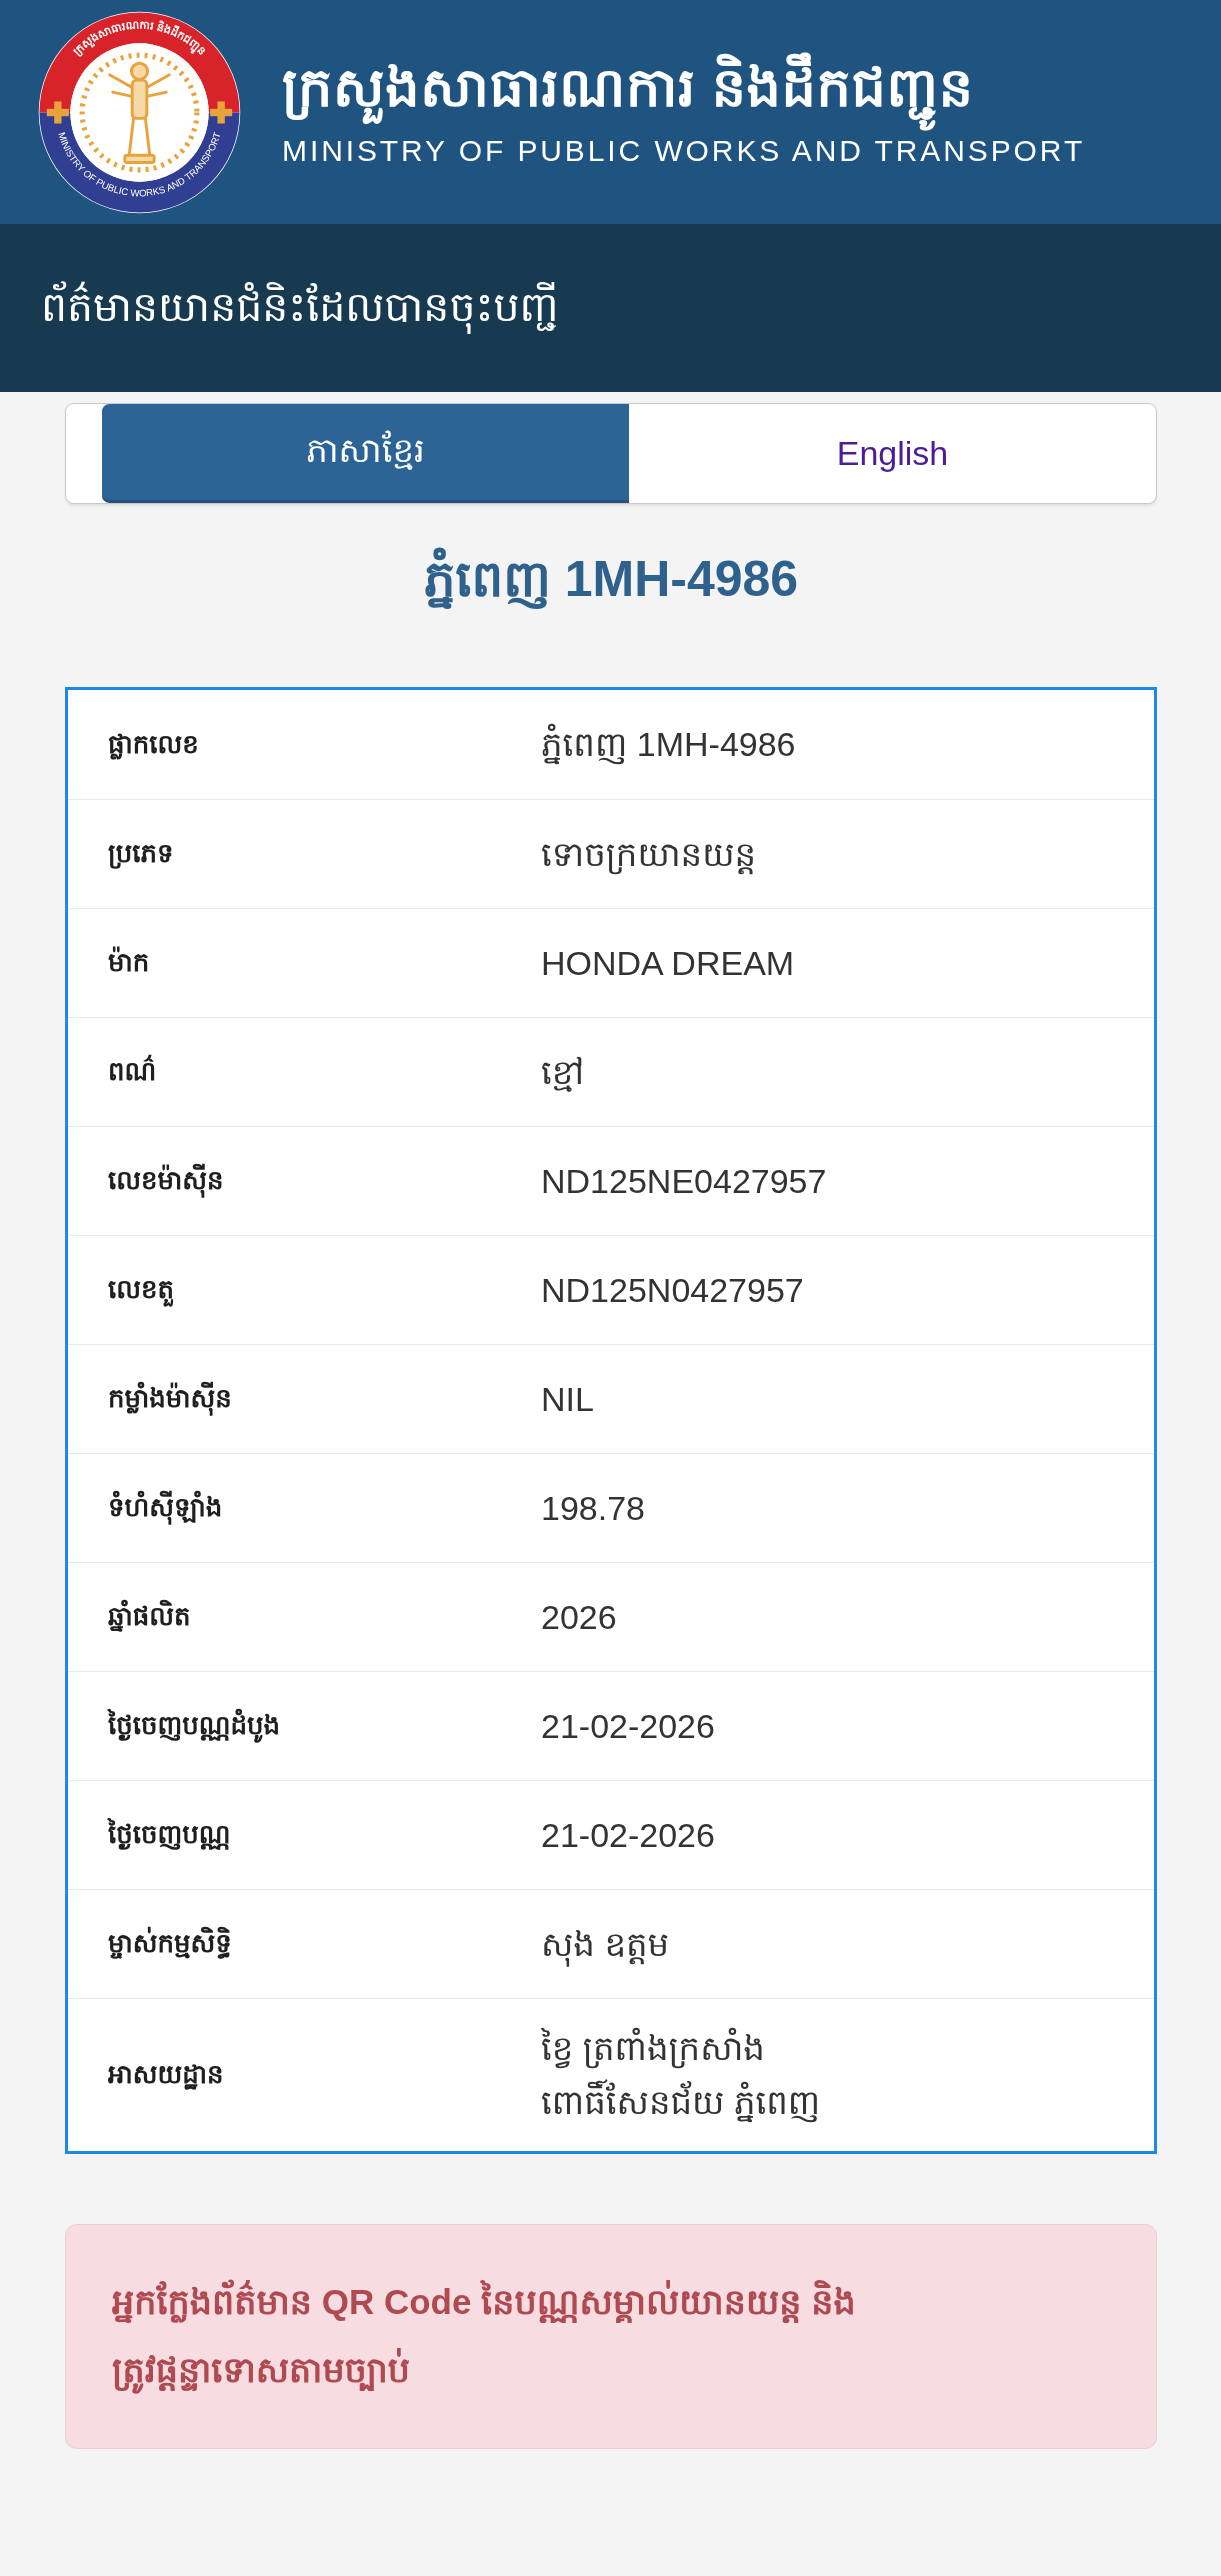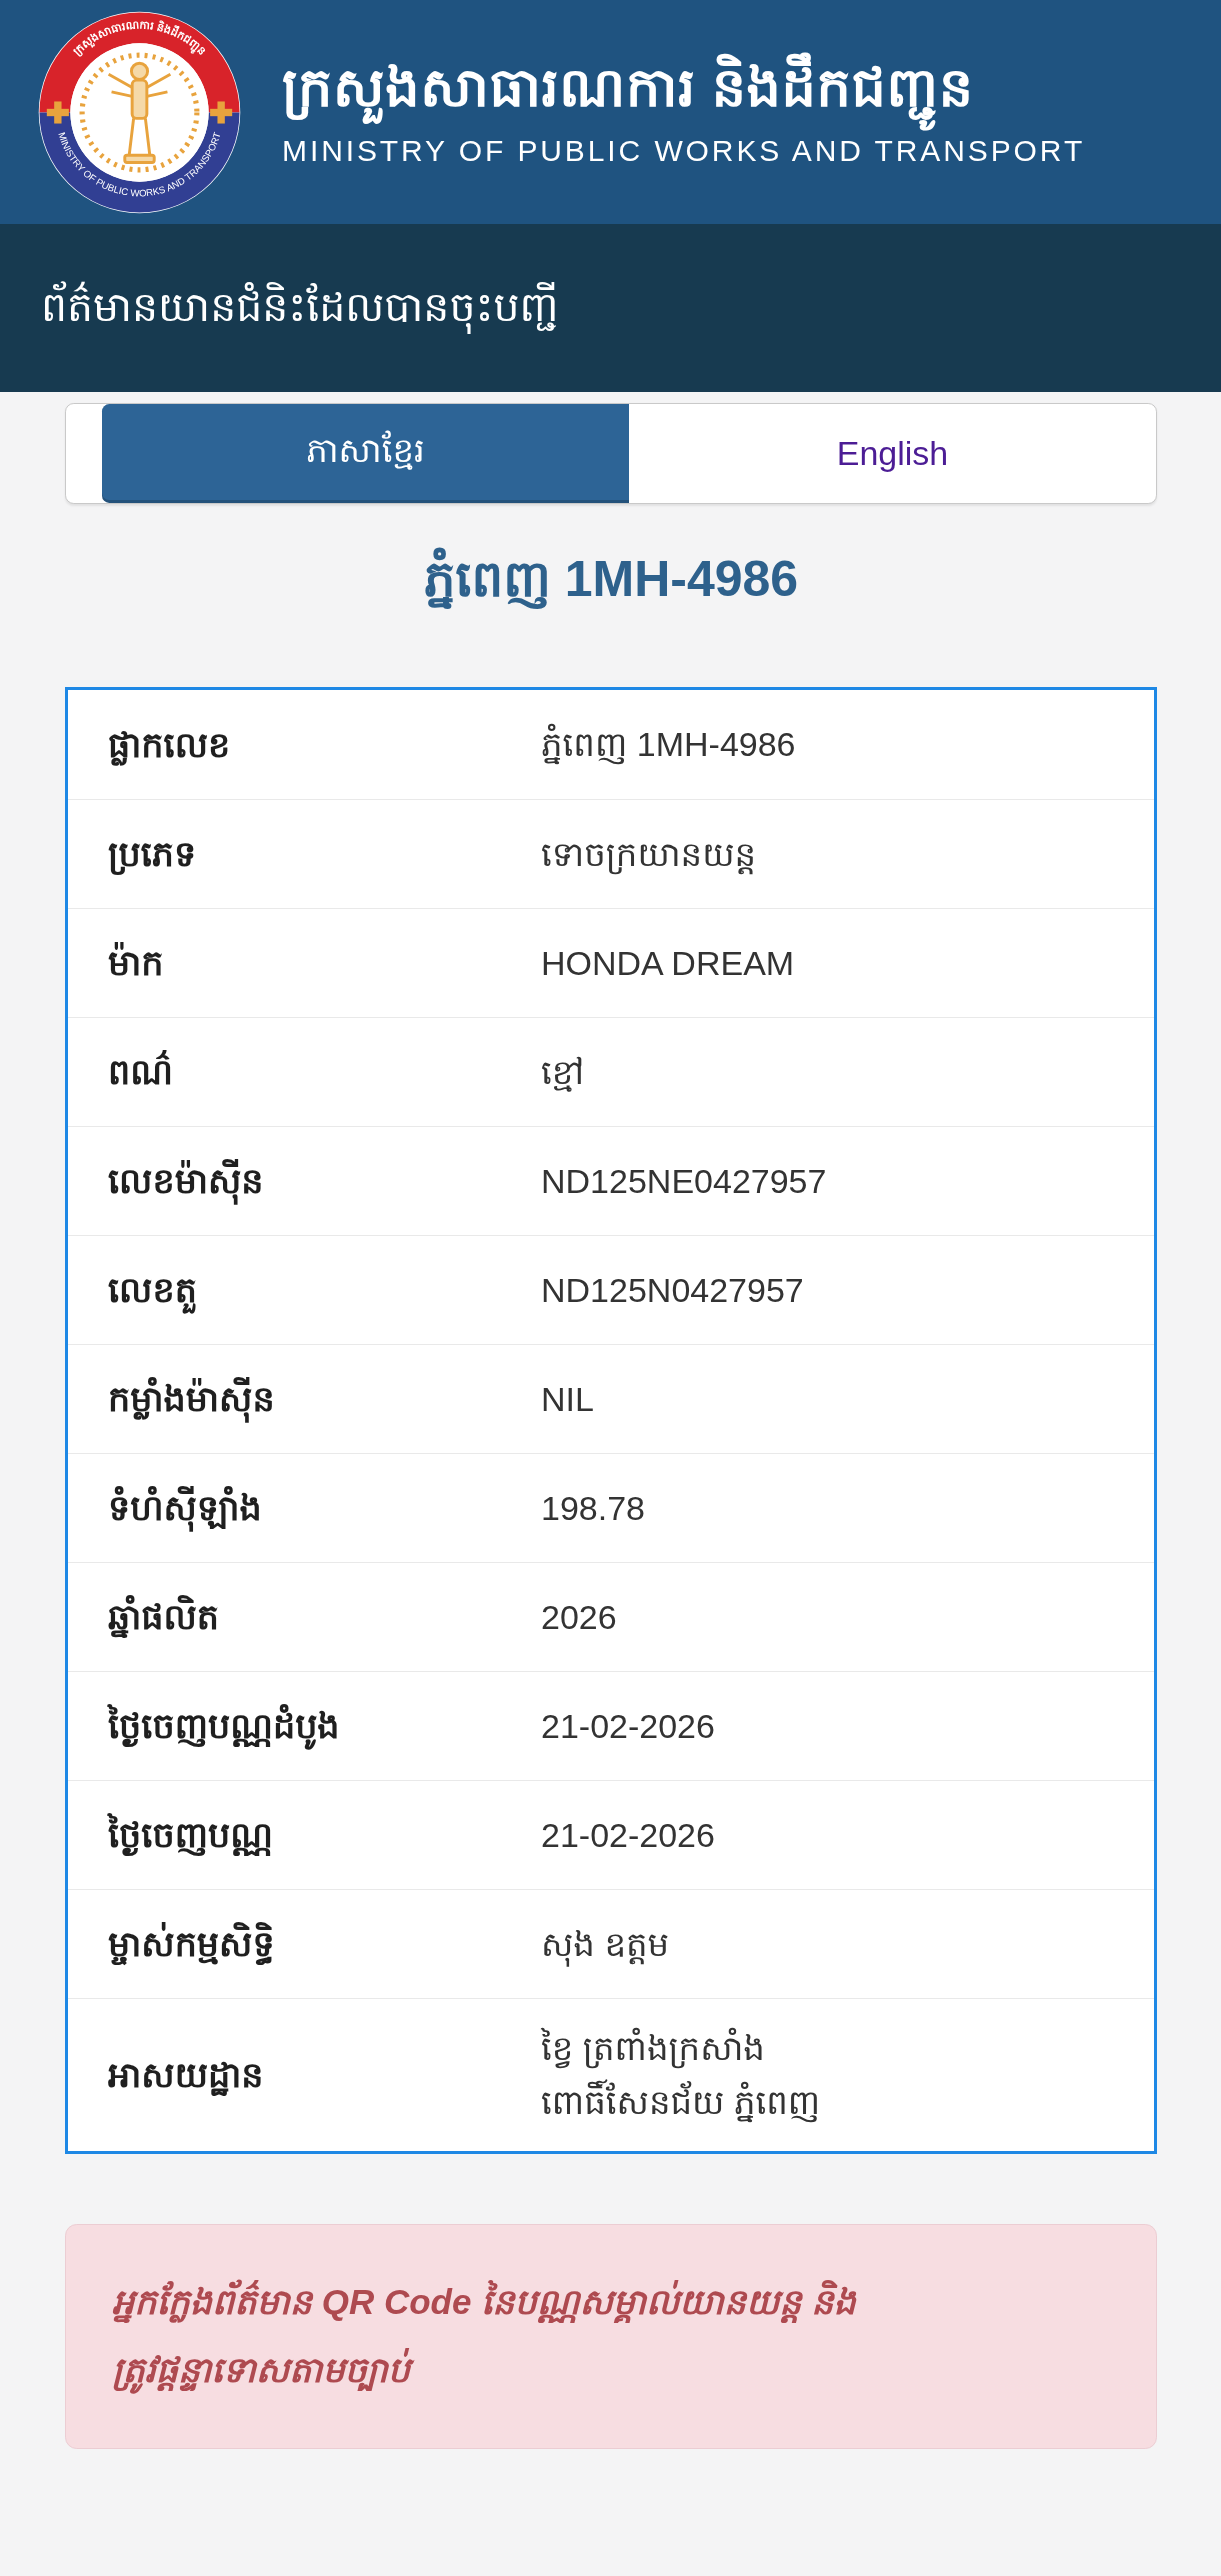--- a/index.html
+++ b/index.html
@@ -69,40 +69,40 @@
   }
   .info-row{
     display:flex;align-items:center;
     min-height:109px;
     padding:7.3px 40px;box-sizing:border-box;
     border-top:1.5px solid #e9e9e9;
   }
   .info-row:first-child{border-top:none;}
   .info-label{
     width:433px;flex:0 0 auto;
-    font-size:35px;font-weight:bold;color:#1f1f1f;
+    font-size:26px;font-weight:bold;color:#1f1f1f;
     line-height:1.6;
   }
   .info-value{
     font-size:34px;color:#333333;line-height:1.6;
     white-space:pre-line;
   }
   .info-row.tall{min-height:153px;}
   
   .notice-box{
     margin-top:70px;
     background:#f7dde1;
     border:0.7px solid #eccdd3;
     border-radius:11.7px;
     padding:43px 46px;
     box-sizing:border-box;
   }
   .notice-text{
     color:#ae4a50;font-size:35px;font-weight:bold;
-    line-height:1.95;white-space:pre-line;font-style:italic;
+    line-height:1.95;white-space:pre-line;
   }
   .bottom-spacer{height:117px;}
 </style>
 </head>
 <body>
 
 <header class="app-header">
   <div class="logo-wrap">
     <svg viewBox="0 0 276 276" width="203" height="203">
       <circle cx="138" cy="138" r="137" fill="#ffffff"></circle>

